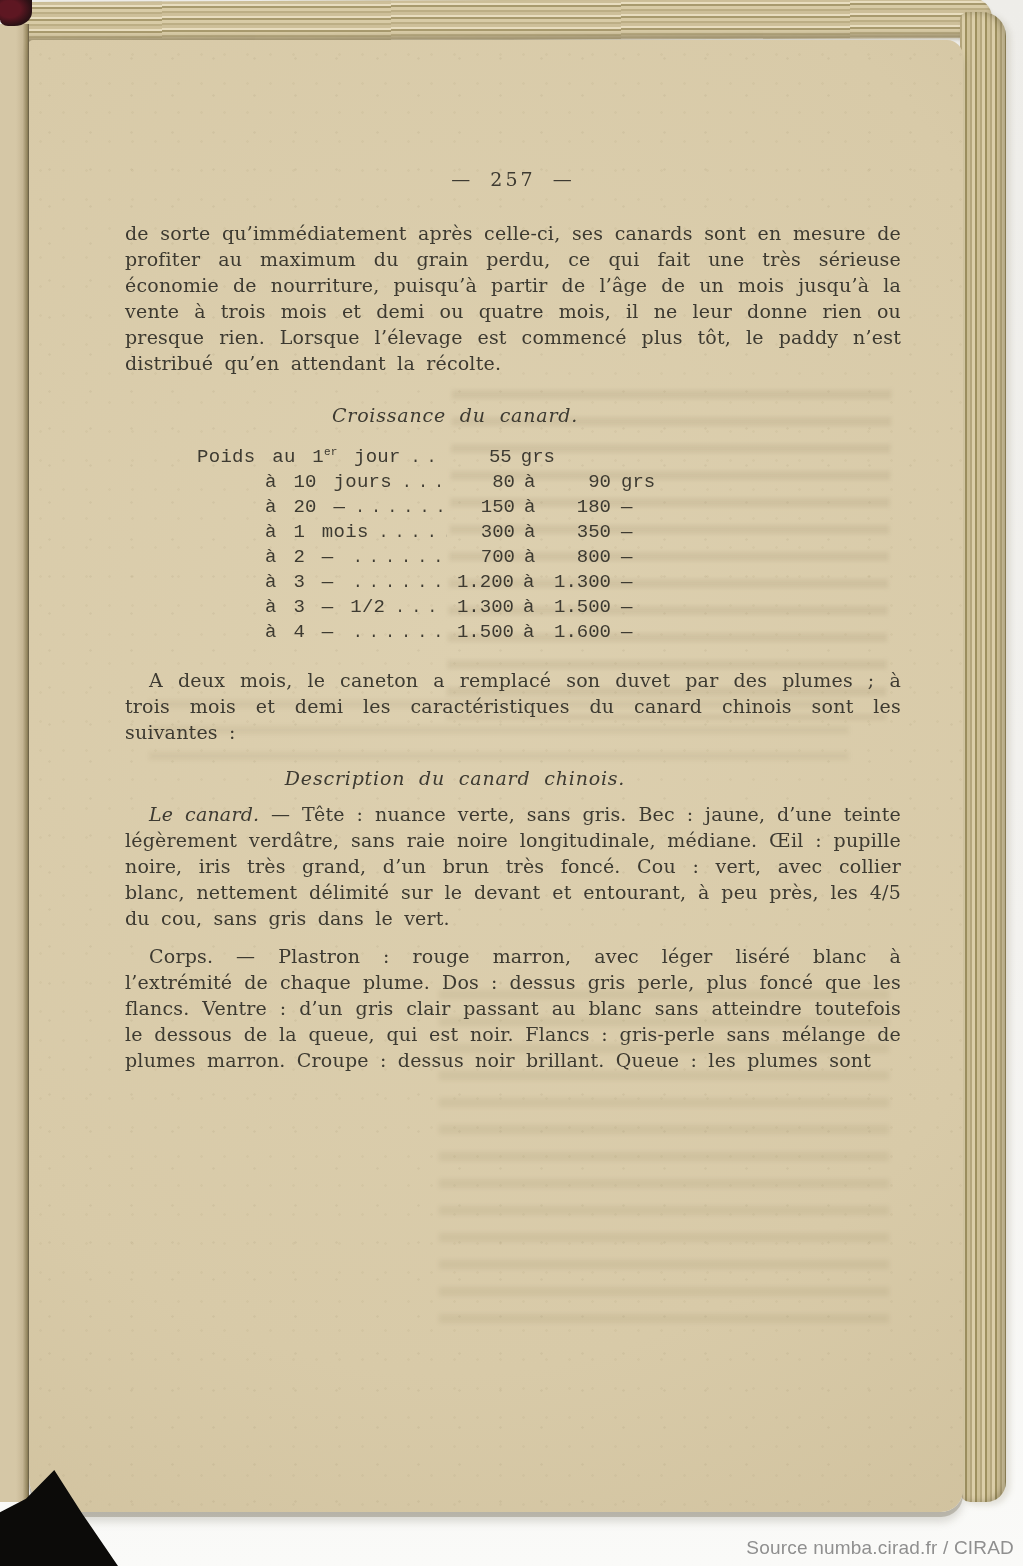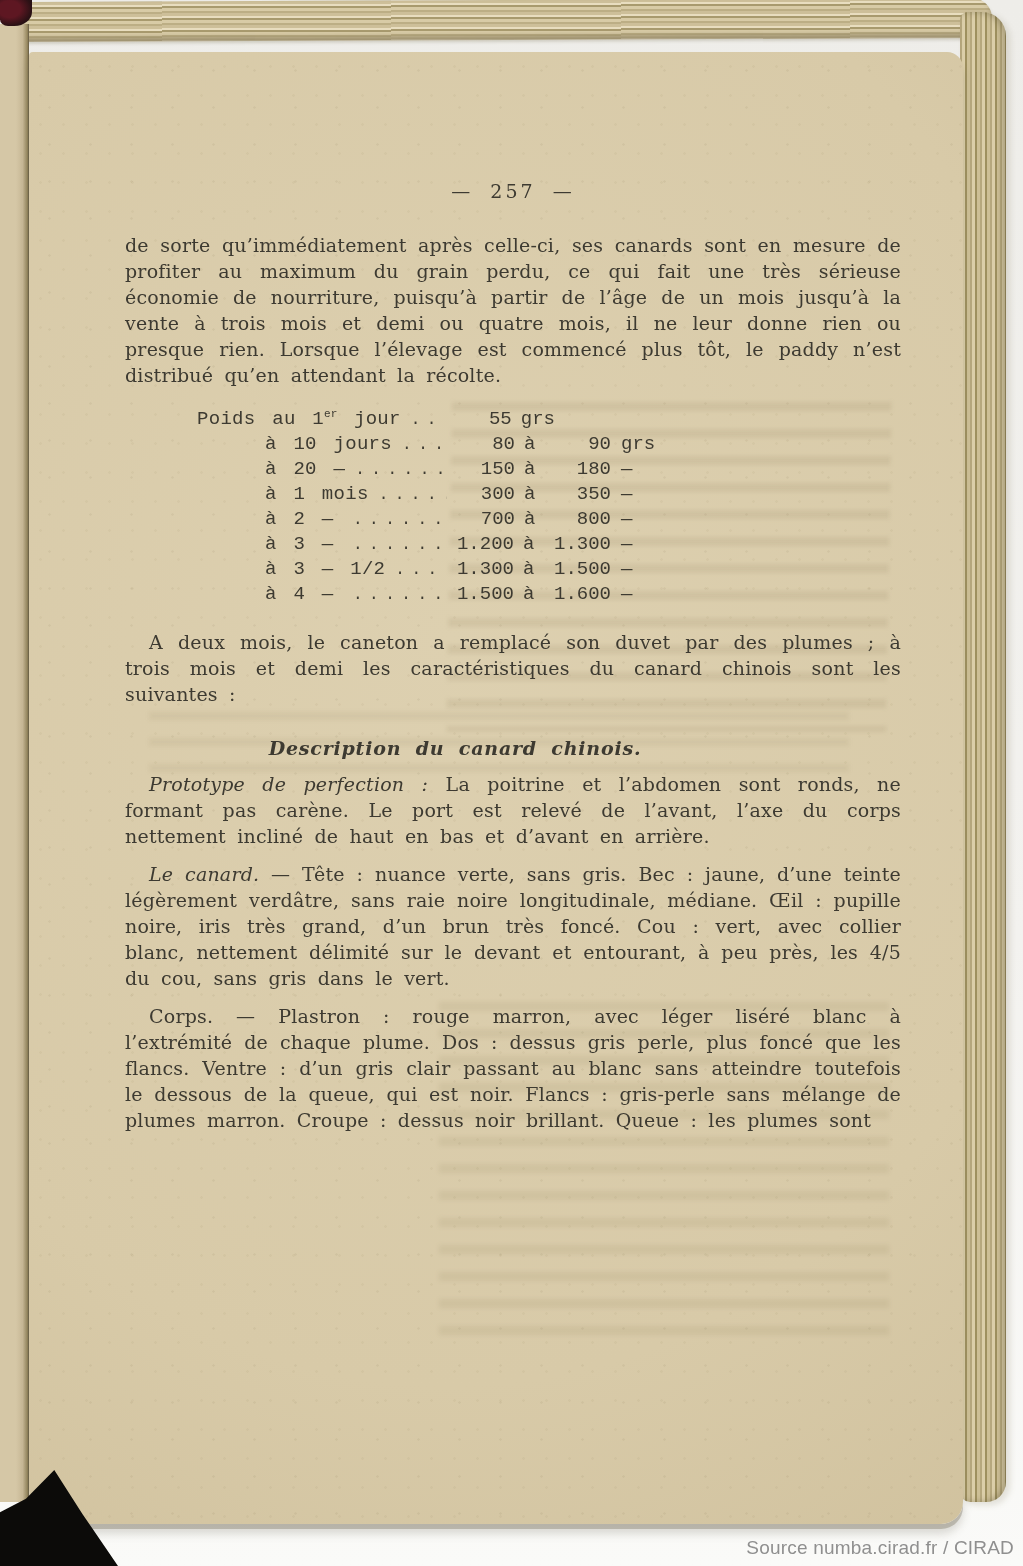--- a/index.html
+++ b/index.html
@@ -35,21 +35,21 @@
     background:linear-gradient(90deg,#d5c7a6 0 55%,#c7b896 78%,#97885f 94%,#625741 100%);
   }
   
   .headband{
     position:absolute;left:0;top:0;width:32px;height:26px;
     background:radial-gradient(ellipse at 30% 35%,#5e1722 0 35%,#2c1115 68%,#181210 100%);
     border-radius:0 0 55% 25%;
   }
   
   .page{
-    position:absolute;left:29px;top:52px;width:934px;height:1472px;
+    position:absolute;left:29px;top:40px;width:934px;height:1472px;
     z-index:0;box-sizing:border-box;
     padding:0 62px 0 96px;
     color:var(--ink,#3d3a31);
     background:
       radial-gradient(rgba(98,82,48,.07) 1px,transparent 1.6px),
       radial-gradient(rgba(98,82,48,.05) 1px,transparent 1.4px),
       radial-gradient(125% 92% at 45% 40%,#ddd0b0 0%,var(--paper,#d8caa8) 55%,#cfc09c 86%,#c5b58f 100%);
     background-size:41px 37px,23px 29px,100% 100%;
     border-radius:4px 16px 22px 34px;
     box-shadow:0 5px 0 rgba(125,118,100,.38), 0 10px 9px rgba(105,98,80,.22);
@@ -75,21 +75,21 @@
   .ind{text-indent:24px;}
   .p2{margin-top:10px;}
   .p3{margin-top:22px;}
   .p4{margin-top:16px;}
   .p5,.p6,.p7{margin-top:12px;}
   .heading{
     margin:28px 0 0 0;text-align:center;font-style:italic;font-weight:normal;
     font-size:19px;letter-spacing:0.8px;word-spacing:7px;
     transform:translateX(-58px);
   }
-  .h-desc{margin-top:30px;font-weight:bold;}
+  .h-desc{margin-top:22px;}
   .it{font-style:italic;}
   
   .gtable{margin:14px 0 0 68px;width:470px;font-size:19px;}
   .trow{display:flex;align-items:baseline;line-height:24px;white-space:nowrap;font-family:Liberation Mono, monospace;}
   .tlabel{flex:0 0 150px;padding-left:72px;box-sizing:border-box;letter-spacing:0.3px;word-spacing:5px;}
   .tlabel.first{padding-left:4px;}
   .tlabel sup{font-size:11px;letter-spacing:0;}
   .tdots{flex:1 1 auto;overflow:hidden;margin:0 6px 0 10px;
          font-size:16px;letter-spacing:6.5px;}
   .tv1{flex:0 0 62px;text-align:right;}
@@ -121,20 +121,21 @@
 
   <div class="page">
     <div class="ghost g1"></div>
     <div class="ghost g2"></div>
     <div class="ghost g3"></div>
 
     <div class="pagenum">— 257 —</div>
 
     <p class="para mt1">de sorte qu’immédiatement après celle-ci, ses canards sont en mesure de profiter au maximum du grain perdu, ce qui fait une très sérieuse économie de nourriture, puisqu’à partir de l’âge de un mois jusqu’à la vente à trois mois et demi ou quatre mois, il ne leur donne rien ou presque rien. Lorsque l’élevage est commencé plus tôt, le paddy n’est distribué qu’en attendant la récolte.</p>
 
+    <h3 class="heading">Croissance du canard.</h3>
 
     <div class="gtable">
       <div class="trow">
         <span class="tlabel first"><span>Poids au 1</span><sup>er</sup><span> jour</span></span>
         <span class="tdots">................</span>
         <span class="tv1">55</span>
         <span class="tmid">grs</span>
         <span class="tv2"></span>
         <span class="tunit"></span>
       </div>
@@ -194,21 +195,20 @@
         <span class="tv2">1.600</span>
         <span class="tunit">—</span>
       </div>
     </div>
 
     <p class="para ind p3">A deux mois, le caneton a remplacé son duvet par des plumes ; à trois mois et demi les caractéristiques du canard chinois sont les suivantes :</p>
 
     <h3 class="heading h-desc">Description du canard chinois.</h3>
 
 
-    <p class="para ind p5"><span class="it">Prototype de perfection :</span><span> La poitrine et l’abdomen sont ronds, ne formant pas carène. Le port est relevé de l’avant, l’axe du corps nettement incliné de haut en bas et d’avant en arrière.</span></p>
 
     <p class="para ind p6"><span class="it">Le canard.</span><span> — Tête : nuance verte, sans gris. Bec : jaune, d’une teinte légèrement verdâtre, sans raie noire longitudinale, médiane. Œil : pupille noire, iris très grand, d’un brun très foncé. Cou : vert, avec collier blanc, nettement délimité sur le devant et entourant, à peu près, les 4/5 du cou, sans gris dans le vert.</span></p>
 
     <p class="para ind p7">Corps. — Plastron : rouge marron, avec léger liséré blanc à l’extrémité de chaque plume. Dos : dessus gris perle, plus foncé que les flancs. Ventre : d’un gris clair passant au blanc sans atteindre toutefois le dessous de la queue, qui est noir. Flancs : gris-perle sans mélange de plumes marron. Croupe : dessus noir brillant. Queue : les plumes sont</p>
   </div>
 
   <div class="wedge"></div>
 
   <div class="credit">Source numba.cirad.fr / CIRAD</div>
 

